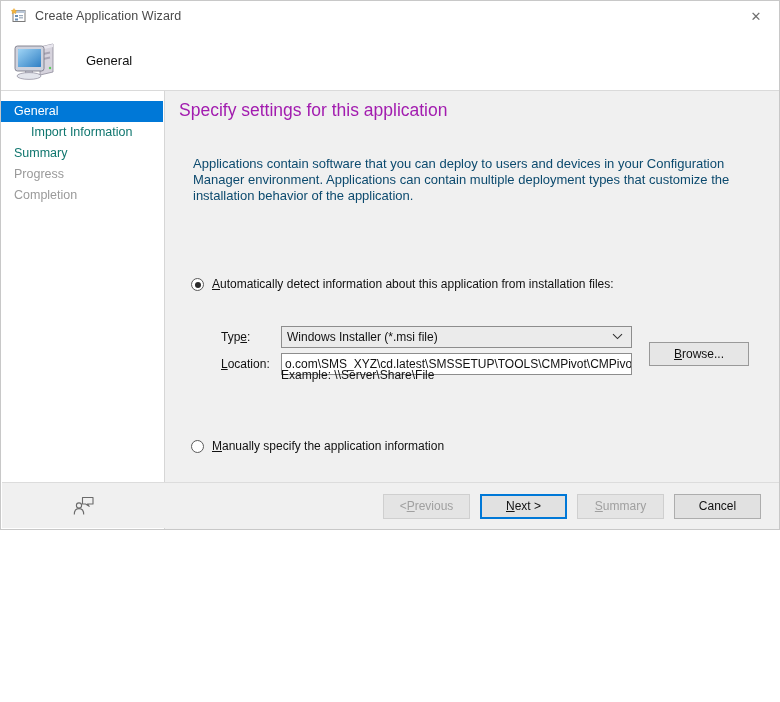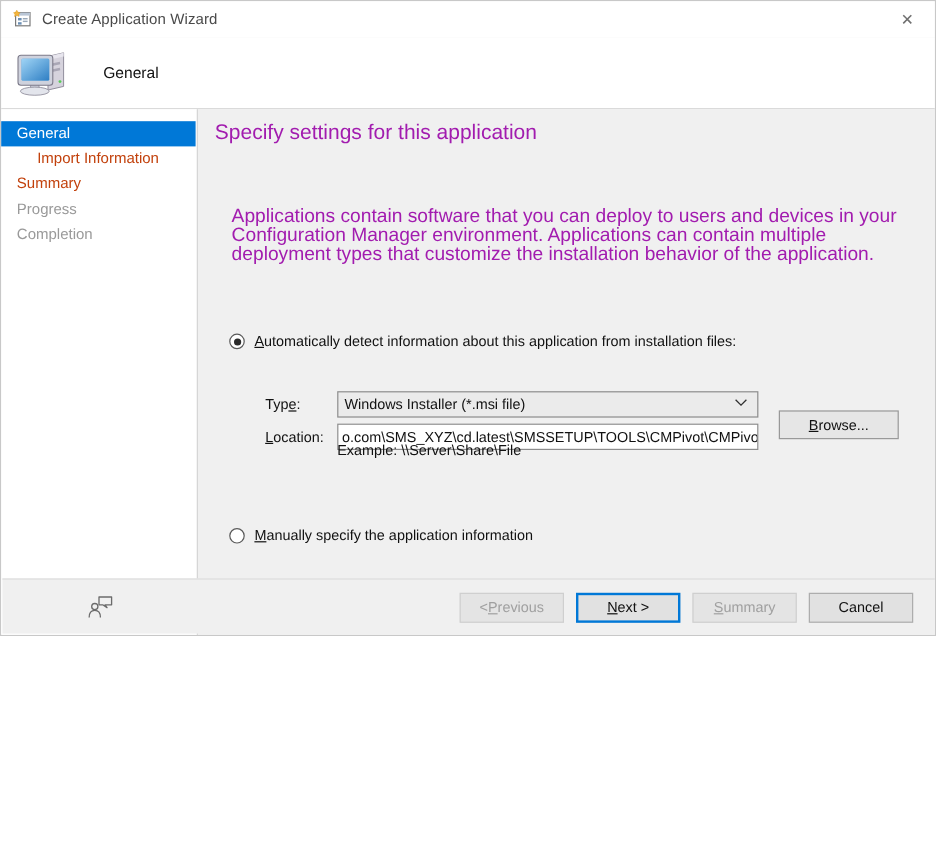--- a/index.html
+++ b/index.html
@@ -96,21 +96,21 @@
     flex: 0 0 163px;
     background: #ffffff;
     border-right: 1px solid #ffffff;
     padding-top: 10px;
     box-sizing: border-box;
   }
   .side-item {
     height: 21px;
     line-height: 21px;
     font-size: 12.5px;
-    color: #c2410c;
+    color: #0f766e;
     padding-left: 13px;
     white-space: nowrap;
     cursor: default;
   }
   .side-item.sub { padding-left: 30px; }
   .side-item.selected {
     background: #0078d7;
     color: #ffffff;
   }
   .side-item.disabled { color: #9a9a9a; }
@@ -135,25 +135,25 @@
     position: absolute;
     left: 14px; top: 9px;
     font-size: 17.5px;
     color: #a21caf;
     font-weight: normal;
     margin: 0;
     white-space: nowrap;
   }
   #intro-text {
     position: absolute;
-    left: 28px; top: 82px;
+    left: 28px; top: 65px;
     width: 560px;
-    font-size: 16px;
+    font-size: 13px;
     line-height: 16px;
-    color: #a21caf;
+    color: #0c4a6e;
   }
 
   
   .radio-row {
     position: absolute;
     display: flex;
     align-items: center;
     cursor: default;
   }
   #radio-auto { left: 26px; top: 186px; }

